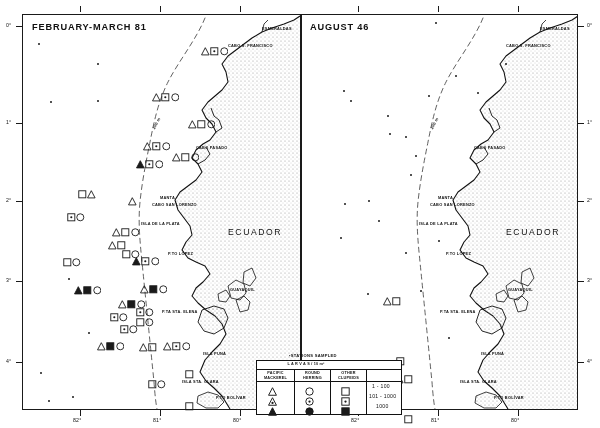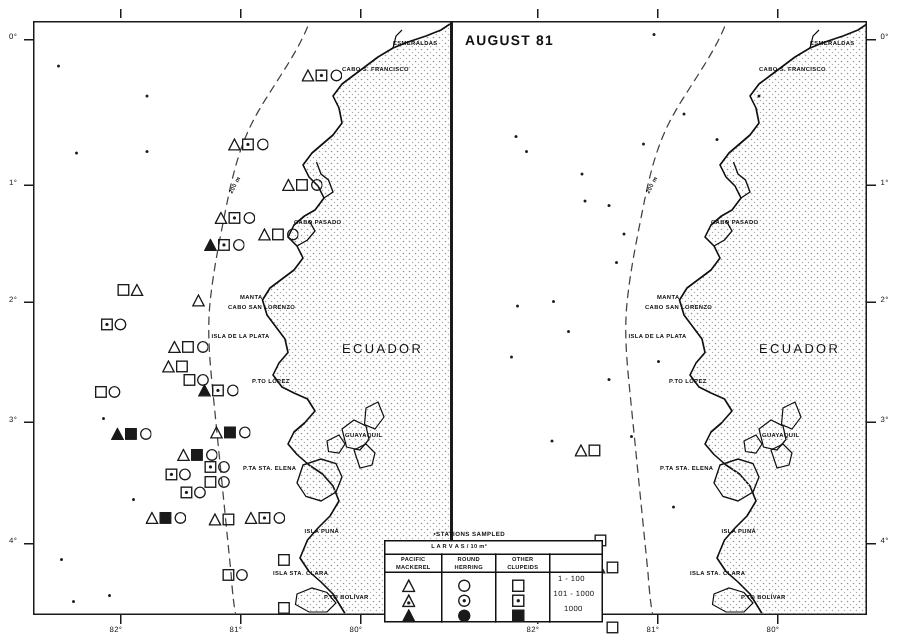--- a/index.html
+++ b/index.html
@@ -205,21 +205,22 @@
       <path d="M483,18 C474,40 456,62 446,82 C436,102 432,122 428,142
                C424,162 420,182 418,202 C416,222 418,242 420,262
                C422,282 424,302 426,322 C428,342 430,362 432,382
                C433,396 434,404 435,409" fill="none" stroke="#444" stroke-width="0.85" stroke-dasharray="5,4" stroke-linecap="round"></path>
     </g>
   </svg>
 
   <div class="frame"></div>
   <div class="panel-divider"></div>
 
-  <div class="panel-title" style="left:310px; top:22px;">AUGUST 81</div>
+  <div class="panel-title" style="left:32px; top:22px;">FEBRUARY-MARCH 81</div>
+  <div class="panel-title" style="left:310px; top:22px;">AUGUST 46</div>
 
   <div class="tick h" style="left:16px; top:26px;"></div>
   <div class="ticklabel" style="left:6px; top:22px;">0°</div>
   <div class="tick h" style="left:16px; top:123px;"></div>
   <div class="ticklabel" style="left:6px; top:119px;">1°</div>
   <div class="tick h" style="left:16px; top:201px;"></div>
   <div class="ticklabel" style="left:6px; top:197px;">2°</div>
   <div class="tick h" style="left:16px; top:281px;"></div>
   <div class="ticklabel" style="left:6px; top:277px;">3°</div>
   <div class="tick h" style="left:16px; top:362px;"></div>

